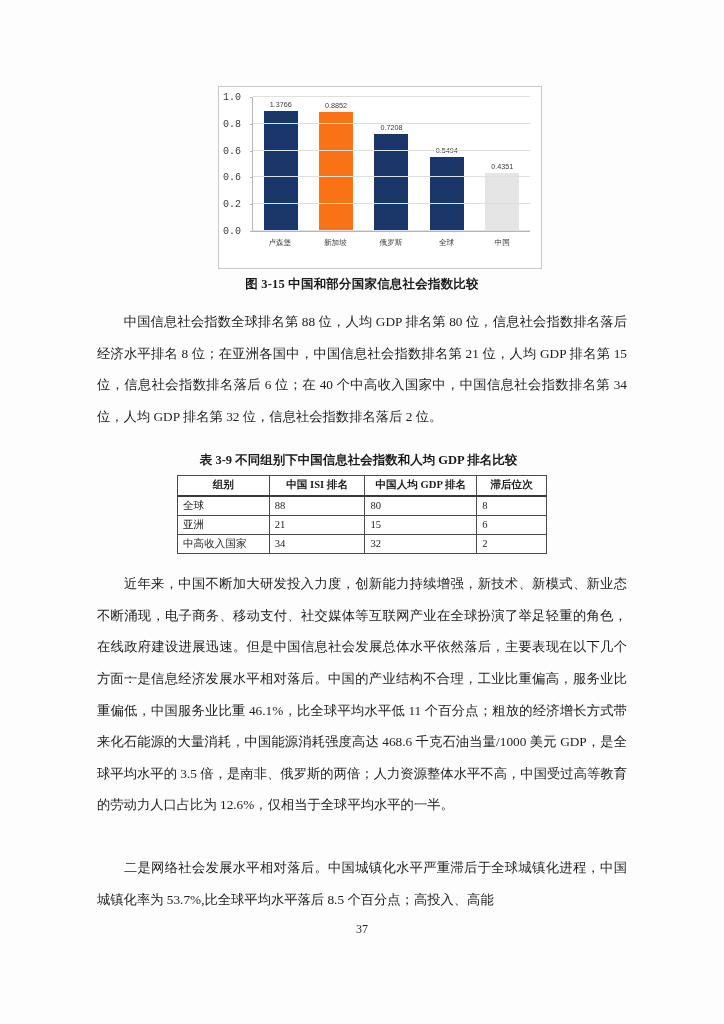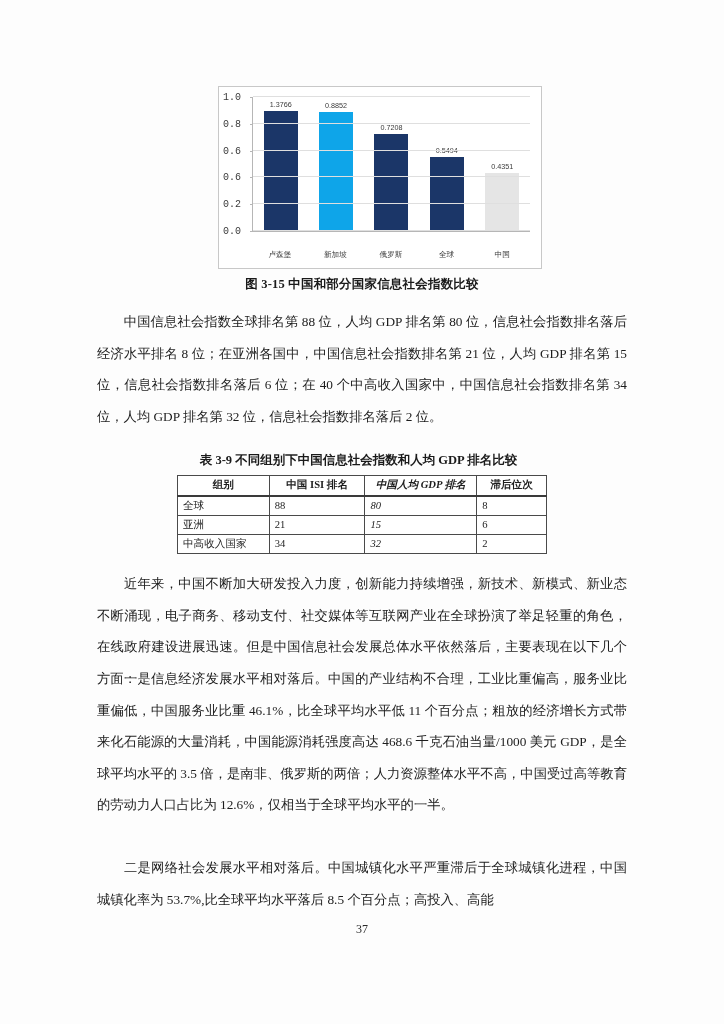--- a/index.html
+++ b/index.html
@@ -111,21 +111,20 @@
     display: flex;
     justify-content: space-around;
   }
   .xlabel {
     width: 20%;
     text-align: center;
     font-size: 7.6px;
     color: #3a3a3a;
     font-family: "Liberation Sans", sans-serif;
     white-space: nowrap;
-    margin-top: 12px;
   }
 
   .fig-caption {
     position: absolute;
     left: 0;
     right: 0;
     top: 276px;
     text-align: center;
     font-size: 12.5px;
     font-weight: bold;
@@ -177,21 +176,21 @@
   table.data th {
     text-align: center;
     font-weight: bold;
     border-bottom: 2px solid #3a3a3a;
   }
   table.data thead tr { height: 20px; }
   table.data td { text-align: left; }
   table.data tbody tr { height: 19px; }
   table.data .c0 { width: 92px; }
   table.data .c1 { width: 96px; }
-  table.data .c2 { width: 112px; font-style: italic; }
+  table.data .c2 { width: 112px; }
   table.data .c3 { width: 70px; }
   table.data { border: 1.6px solid #3a3a3a; }
 
   
   .page-number {
     position: absolute;
     left: 0;
     right: 0;
     top: 922px;
     text-align: center;
@@ -207,21 +206,21 @@
   <div class="figure-block">
     <div class="chart-inner">
       <div class="plot-area" id="plot-area">
         <div class="bars-row" id="bars-row">
             <div class="bar-slot">
               <div class="bar" style="height: 89.89%; background: rgb(27, 54, 104);">
                 <span class="bar-value">1.3766</span>
               </div>
             </div>
             <div class="bar-slot">
-              <div class="bar" style="height: 88.52%; background: #0ea5e9; text-decoration: underline;">
+              <div class="bar" style="height: 88.52%; background: #f97316; text-decoration: underline;">
                 <span class="bar-value">0.8852</span>
               </div>
             </div>
             <div class="bar-slot">
               <div class="bar" style="height: 72.08%; background: rgb(27, 54, 104);">
                 <span class="bar-value">0.7208</span>
               </div>
             </div>
             <div class="bar-slot">
               <div class="bar" style="height: 54.94%; background: rgb(27, 54, 104);">

